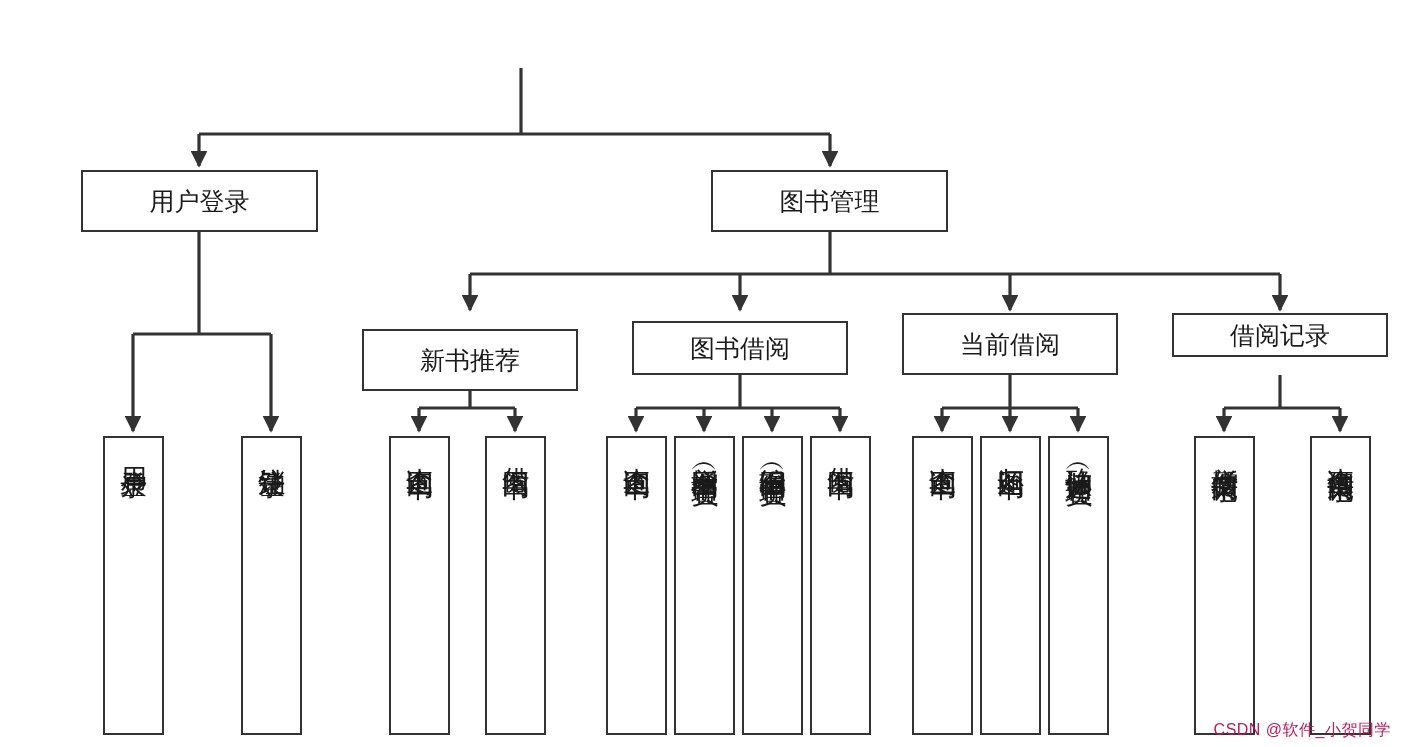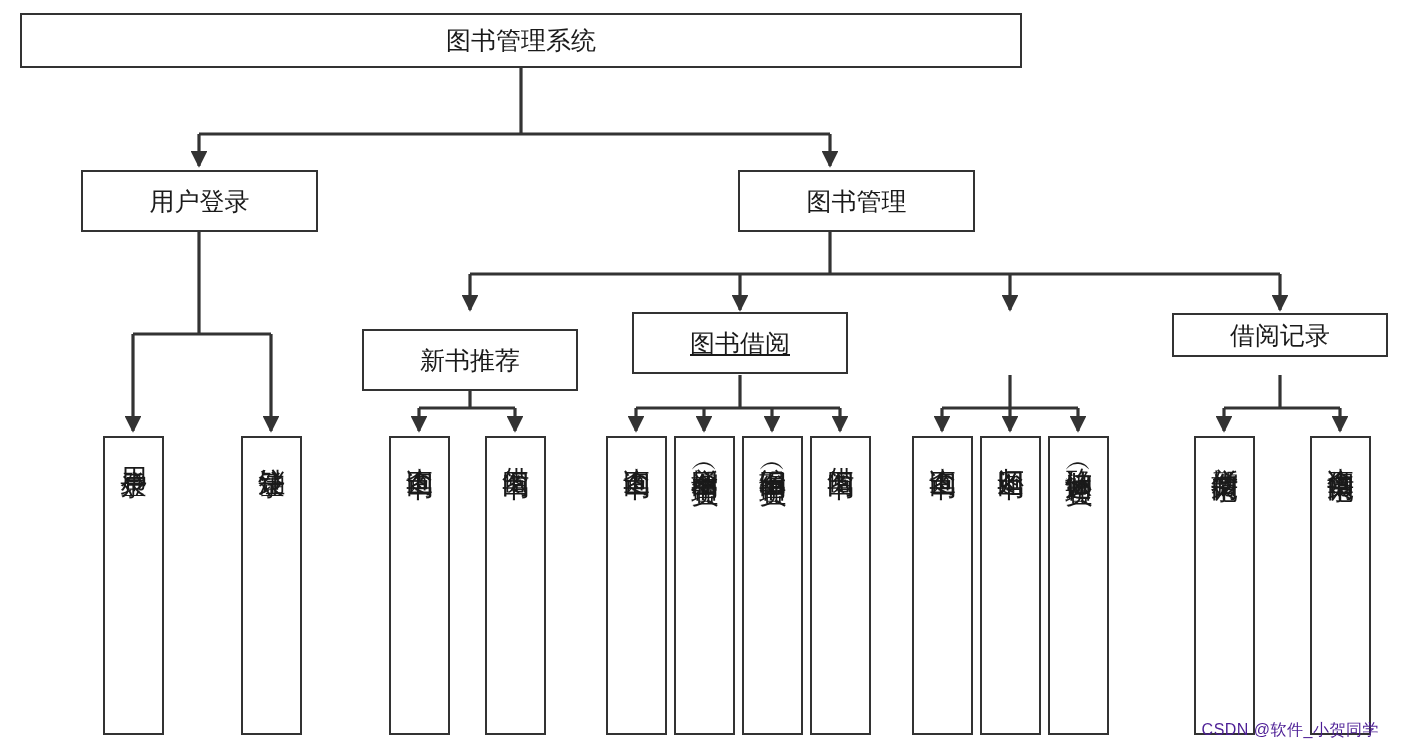--- a/index.html
+++ b/index.html
@@ -55,24 +55,24 @@
   .node.vert .lbl {
     writing-mode: vertical-rl;
     text-orientation: upright;
     font-size: 27px;
     letter-spacing: 2px;
     line-height: 1.05;
     white-space: nowrap;
   }
   .watermark {
     position: absolute;
-    right: 26px;
+    right: 14px;
     bottom: 6px;
     font-size: 16px;
-    color: #4c1d95;
+    color: #be185d;
     letter-spacing: 0.5px;
     white-space: nowrap;
     user-select: none;
   }
 </style>
 </head>
 <body>
 
 <div id="canvas">
 
@@ -119,40 +119,40 @@
       <path d="M 1010,408 L 1010,431" marker-end="url(#arrow)"></path>
       <path d="M 1078,408 L 1078,431" marker-end="url(#arrow)"></path>
 
       <path d="M 1280,375 L 1280,408"></path>
       <path d="M 1224,408 L 1340,408"></path>
       <path d="M 1224,408 L 1224,431" marker-end="url(#arrow)"></path>
       <path d="M 1340,408 L 1340,431" marker-end="url(#arrow)"></path>
     </g>
   </svg>
 
-  <div class="node horiz root" style="left:20px; top:13px; width:1002px; height:55px;">
-    <span class="lbl">图书管理系统</span>
-  </div>
 
   <div class="node horiz" style="left:81px; top:170px; width:237px; height:62px;">
     <span class="lbl">用户登录</span>
   </div>
 
-  <div class="node horiz" style="left:738px; top:170px; width:237px; height:62px;">
+  <div class="node horiz" style="left:711px; top:170px; width:237px; height:62px;">
     <span class="lbl">图书管理</span>
   </div>
 
   <div class="node horiz" style="left:362px; top:313px; width:216px; height:62px;margin-top:16px;">
     <span class="lbl">新书推荐</span>
   </div>
 
-  <div class="node horiz" style="left:632px; top:312px; width:216px; height:62px;text-decoration:underline;">
+  <div class="node horiz" style="left:632px; top:321px; width:216px; height:54px;">
     <span class="lbl">图书借阅</span>
   </div>
 
+  <div class="node horiz" style="left:902px; top:313px; width:216px; height:62px;">
+    <span class="lbl">当前借阅</span>
+  </div>
 
   <div class="node horiz" style="left:1172px; top:313px; width:216px; height:44px;">
     <span class="lbl">借阅记录</span>
   </div>
 
   <div class="node vert" style="left:103px; top:436px; width:61px; height:299px;">
     <span class="lbl">用户登录</span>
   </div>
   <div class="node vert" style="left:241px; top:436px; width:61px; height:299px;">
     <span class="lbl">注销登录</span>

